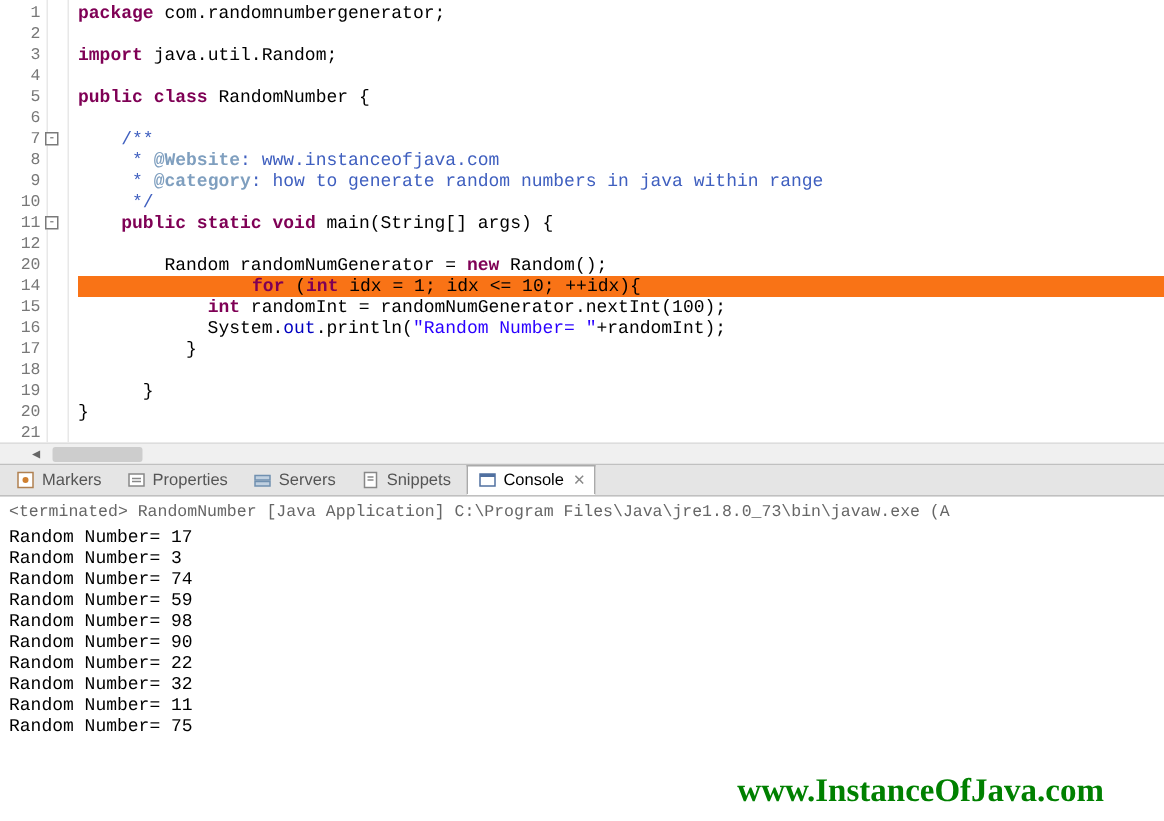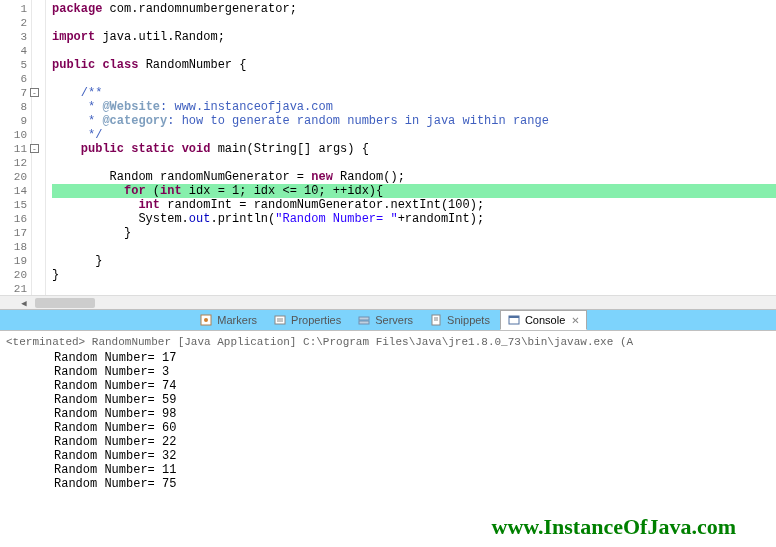--- a/index.html
+++ b/index.html
@@ -52,39 +52,38 @@
   .code {
     flex: 1;
     padding-left: 6px;
     padding-top: 2px;
     line-height: 14px;
     font-size: 12px;
     white-space: pre;
     position: relative;
   }
   .code-line { height: 14px; }
-  .hl { background: #86efac; display: block; width: 100%; }
+  .hl { background: #f97316; display: block; width: 100%; padding-left: 44px; }
   .kw { color: #7f0055; font-weight: bold; }
   .doc { color: #3f5fbf; }
   .doctag { color: #7f9fbf; font-weight: bold; }
   .str { color: #2a00ff; }
   .static-field { color: #0000c0; }
   .tabs-view {
     height: 22px;
-    background: #7dd3fc;
+    background: #e5e5e5;
     border-top: 1px solid #c0c0c0;
     border-bottom: 1px solid #c0c0c0;
     display: flex;
     align-items: center;
     padding-left: 4px;
     font-family: "Segoe UI", Tahoma, sans-serif;
     font-size: 11px;
     color: #555;
     gap: 4px;
-    justify-content: center;
   }
   .tab-item {
     display: flex;
     align-items: center;
     padding: 2px 6px;
     gap: 4px;
     cursor: pointer;
   }
   .tab-item.active {
     background: #fff;
@@ -106,21 +105,21 @@
     font-size: 12px;
     line-height: 14px;
   }
   .console-header {
     color: #666;
     font-size: 11px;
     margin-bottom: 2px;
     white-space: nowrap;
     overflow: hidden;
   }
-  .console-line { height: 14px; margin-left: 48px; }
+  .console-line { height: 14px; }
   .watermark {
     position: absolute;
     right: 40px;
     bottom: 7px;
     font-family: Georgia, "Times New Roman", serif;
     font-size: 22px;
     font-weight: bold;
     color: #008000;
   }
   .scroll-stub {
@@ -239,21 +238,21 @@
   </div>
 
 <div class="console-area">
   <div class="console-header">&lt;terminated&gt; RandomNumber [Java Application] C:\Program Files\Java\jre1.8.0_73\bin\javaw.exe (A</div>
   <div id="console-lines">
       <div class="console-line">Random Number= 17</div>
       <div class="console-line">Random Number= 3</div>
       <div class="console-line">Random Number= 74</div>
       <div class="console-line">Random Number= 59</div>
       <div class="console-line">Random Number= 98</div>
-      <div class="console-line">Random Number= 60</div>
+      <div class="console-line">Random Number= 90</div>
       <div class="console-line">Random Number= 22</div>
       <div class="console-line">Random Number= 32</div>
       <div class="console-line">Random Number= 11</div>
       <div class="console-line">Random Number= 75</div>
     </div>
 </div>
 
 <div class="watermark">www.InstanceOfJava.com</div>
 
 </body></html>

